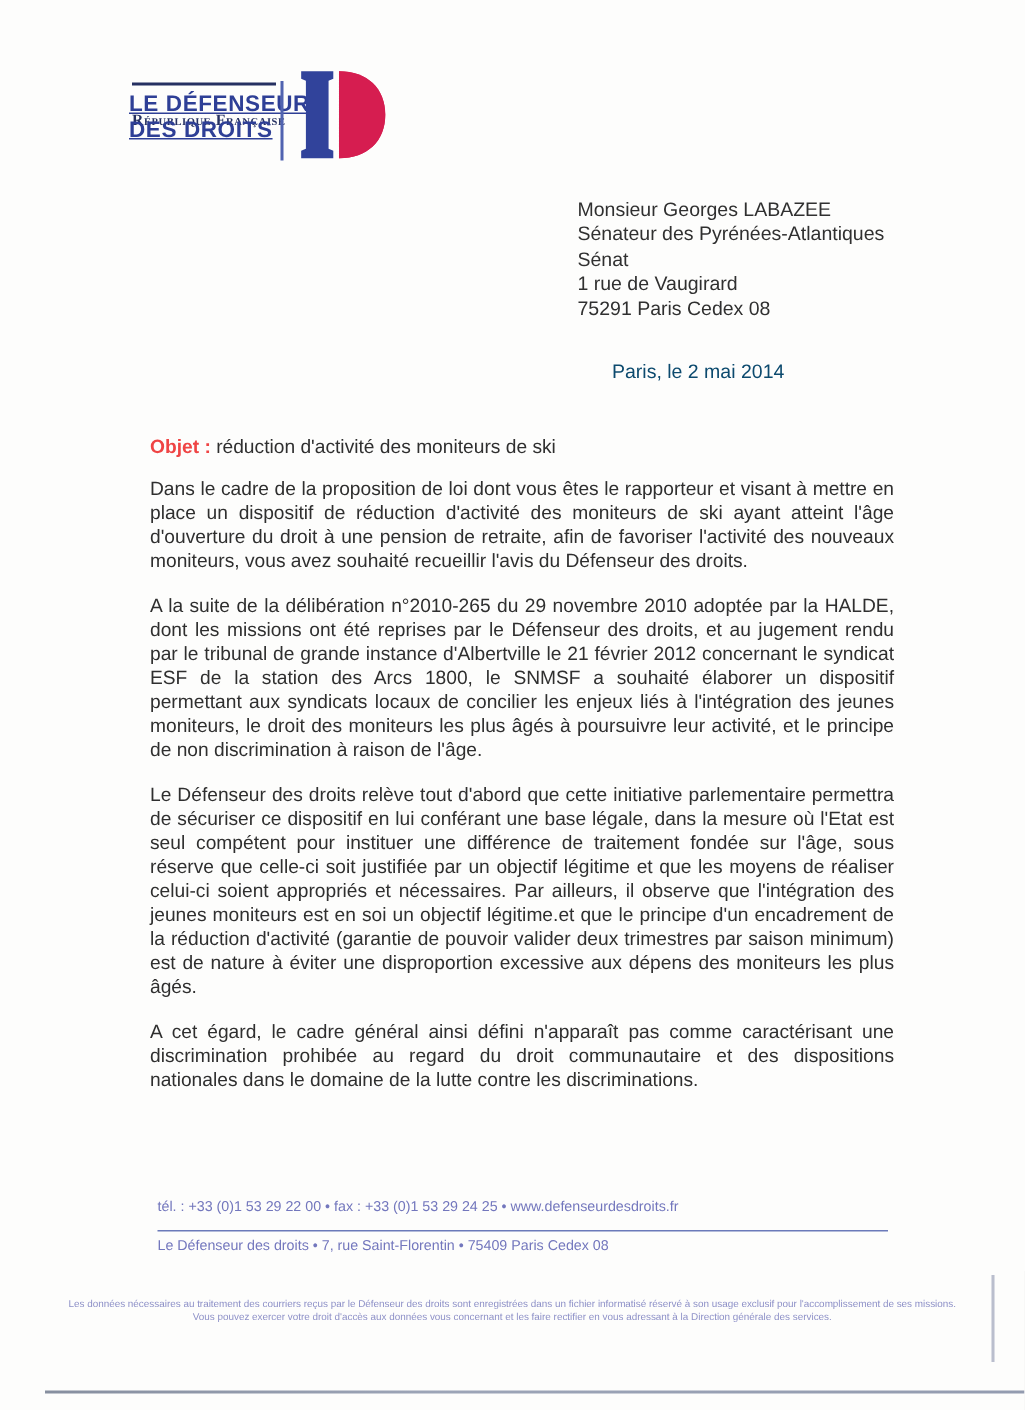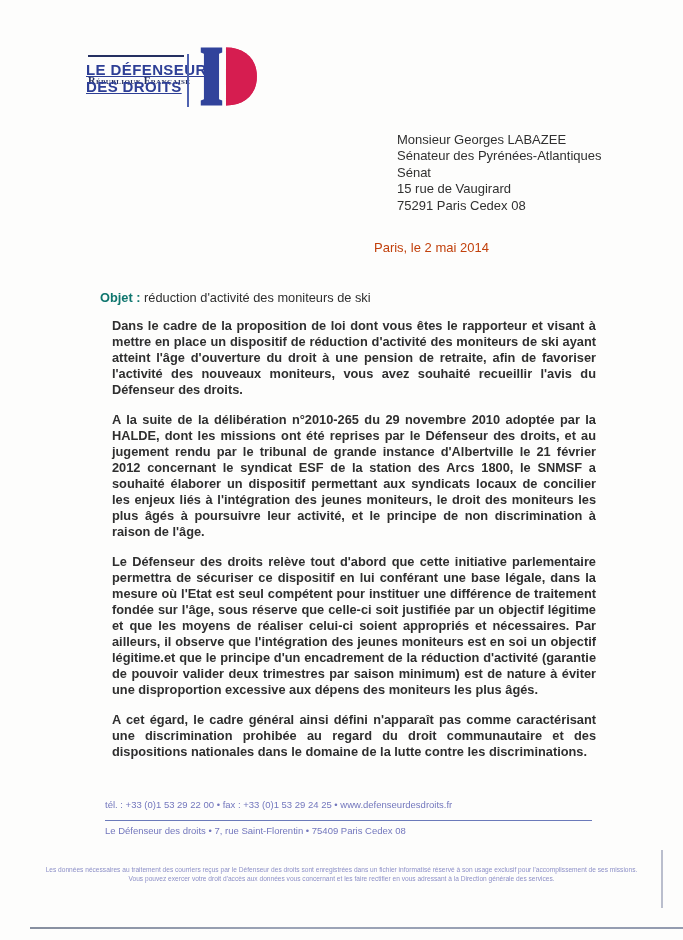--- a/index.html
+++ b/index.html
@@ -45,39 +45,38 @@
   }
   .lh-divider {
     position: absolute; left: 187px; top: 54px;
     width: 2px; height: 53px; background: #5063b0;
   }
   .d-logo { position: absolute; left: 197px; top: 45px; width: 63px; height: 63px; }
 
   
   .recipient {
     position: absolute; left: 385px; top: 132px;
-    font-size: 13px; line-height: 16.4px; color: #303030; margin-left: 12px;
+    font-size: 13px; line-height: 16.4px; color: #303030;
   }
   .dateline {
-    position: absolute; left: 374px; top: 240px;
-    font-size: 13px; color: #c2410c;
+    position: absolute; left: 408px; top: 240px;
+    font-size: 13px; color: #0c4a6e;
   }
 
   
   .body-text {
     position: absolute; left: 100px; top: 290px; width: 496px;
     font-size: 12.8px; line-height: 16px; color: #2f2f2f;
   }
   .subject { margin: 0 0 12px 0; }
-  .subject b { color: #0f766e; }
+  .subject b { color: #ef4444; }
   .salutation { margin: 0 0 14px 0; }
   .body-text p.para {
-    margin: 0 0 14px 12px;
+    margin: 0 0 14px 0;
     text-align: justify;
-    font-weight: bold;
   }
 
   
   .footer-sep {
     position: absolute; left: 105px; top: 820px;
     width: 487px; height: 1px; background: #5163ae; opacity: 0.85;
   }
   .footer-address, .footer-contact {
     position: absolute; left: 105px; width: 487px;
     font-size: 9.5px; color: #7377bd;
@@ -125,21 +124,21 @@
       <path fill="#d61d50" d="M46,4 C76,4 95,22 95,50 C95,78 76,96 46,96 L46,84 C66,84 78,70 78,50 C78,30 66,16 46,16 Z
                M46,16 L46,84 C66,84 78,70 78,50 C78,30 66,16 46,16 Z"></path>
       <path fill="#d61d50" d="M46,4 C76,4 95,22 95,50 C95,78 76,96 46,96 Z"></path>
     </svg>
   </div>
 
   <div class="recipient">
     <div>Monsieur Georges LABAZEE</div>
     <div>Sénateur des Pyrénées-Atlantiques</div>
     <div>Sénat</div>
-    <div>15 rue de Vaugirard</div>
+    <div>1 rue de Vaugirard</div>
     <div>75291 Paris Cedex 08</div>
   </div>
 
   <div class="dateline">Paris, le 2 mai 2014</div>
 
   <div class="body-text">
     <p class="subject"><b>Objet :</b><span> réduction d'activité des moniteurs de ski</span></p>
     <p class="para">Dans le cadre de la proposition de loi dont vous êtes le rapporteur et visant à mettre en place un dispositif de réduction d'activité des moniteurs de ski ayant atteint l'âge d'ouverture du droit à une pension de retraite, afin de favoriser l'activité des nouveaux moniteurs, vous avez souhaité recueillir l'avis du Défenseur des droits.</p>
     <p class="para">A la suite de la délibération n°2010-265 du 29 novembre 2010 adoptée par la HALDE, dont les missions ont été reprises par le Défenseur des droits, et au jugement rendu par le tribunal de grande instance d'Albertville le 21 février 2012 concernant le syndicat ESF de la station des Arcs 1800, le SNMSF a souhaité élaborer un dispositif permettant aux syndicats locaux de concilier les enjeux liés à l'intégration des jeunes moniteurs, le droit des moniteurs les plus âgés à poursuivre leur activité, et le principe de non discrimination à raison de l'âge.</p>
     <p class="para">Le Défenseur des droits relève tout d'abord que cette initiative parlementaire permettra de sécuriser ce dispositif en lui conférant une base légale, dans la mesure où l'Etat est seul compétent pour instituer une différence de traitement fondée sur l'âge, sous réserve que celle-ci soit justifiée par un objectif légitime et que les moyens de réaliser celui-ci soient appropriés et nécessaires. Par ailleurs, il observe que l'intégration des jeunes moniteurs est en soi un objectif légitime.et que le principe d'un encadrement de la réduction d'activité (garantie de pouvoir valider deux trimestres par saison minimum) est de nature à éviter une disproportion excessive aux dépens des moniteurs les plus âgés.</p>

